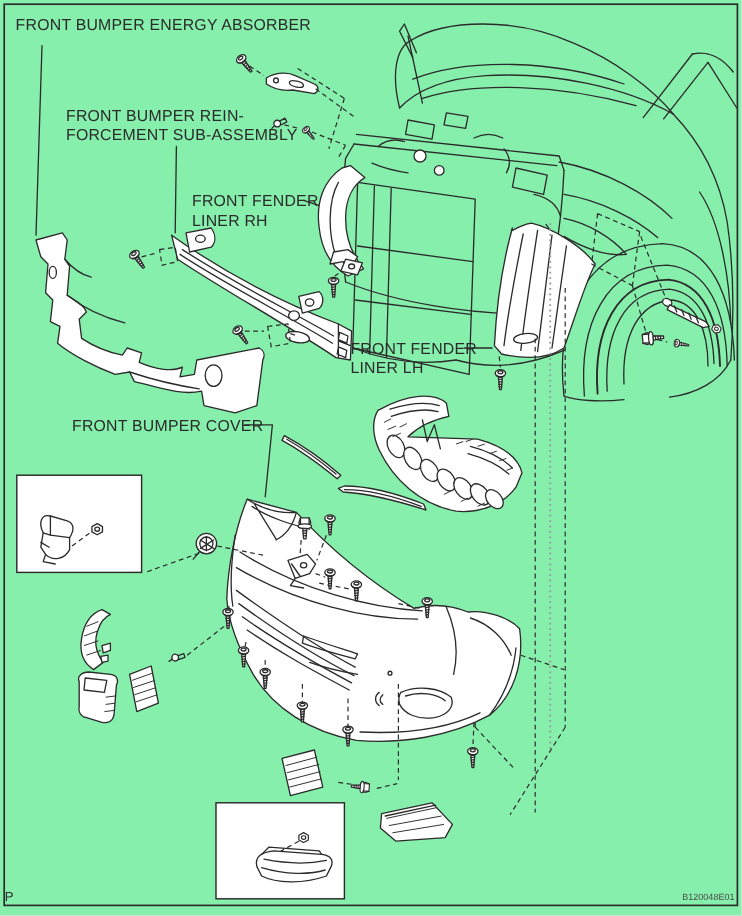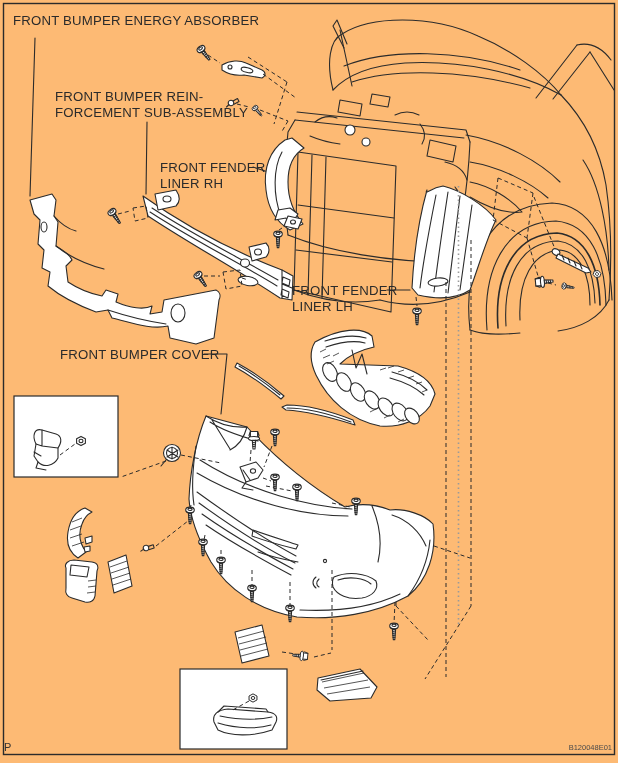--- a/index.html
+++ b/index.html
@@ -1,16 +1,16 @@
 <!DOCTYPE html>
 <html><head>
 <meta charset="utf-8">
 <style>
   html,body{margin:0;padding:0;background:#e8e8e8;}
-  .page{position:relative;width:618px;height:763px;background:#fdba74;margin:0 auto;
+  .page{position:relative;width:618px;height:763px;background:#86efac;margin:0 auto;
         font-family:"Liberation Sans", sans-serif;overflow:hidden;}
   svg{display:block}
   text{fill:#2b2b2b;}
   .lbl{font-size:13.2px;letter-spacing:.2px;}
   .tiny{font-size:7.5px;fill:#4a4a4a;}
   .pmark{font-size:11px;fill:#333;}
   .ln{fill:none;stroke:#2b2b2b;stroke-width:1.1;stroke-linecap:round;stroke-linejoin:round;}
   .ln2{fill:none;stroke:#2b2b2b;stroke-width:1.6;stroke-linecap:round;stroke-linejoin:round;}
   .fw{fill:#fff;stroke:#2b2b2b;stroke-width:1.1;stroke-linejoin:round;}
   .dash{fill:none;stroke:#2b2b2b;stroke-width:1;stroke-dasharray:4 3;}

